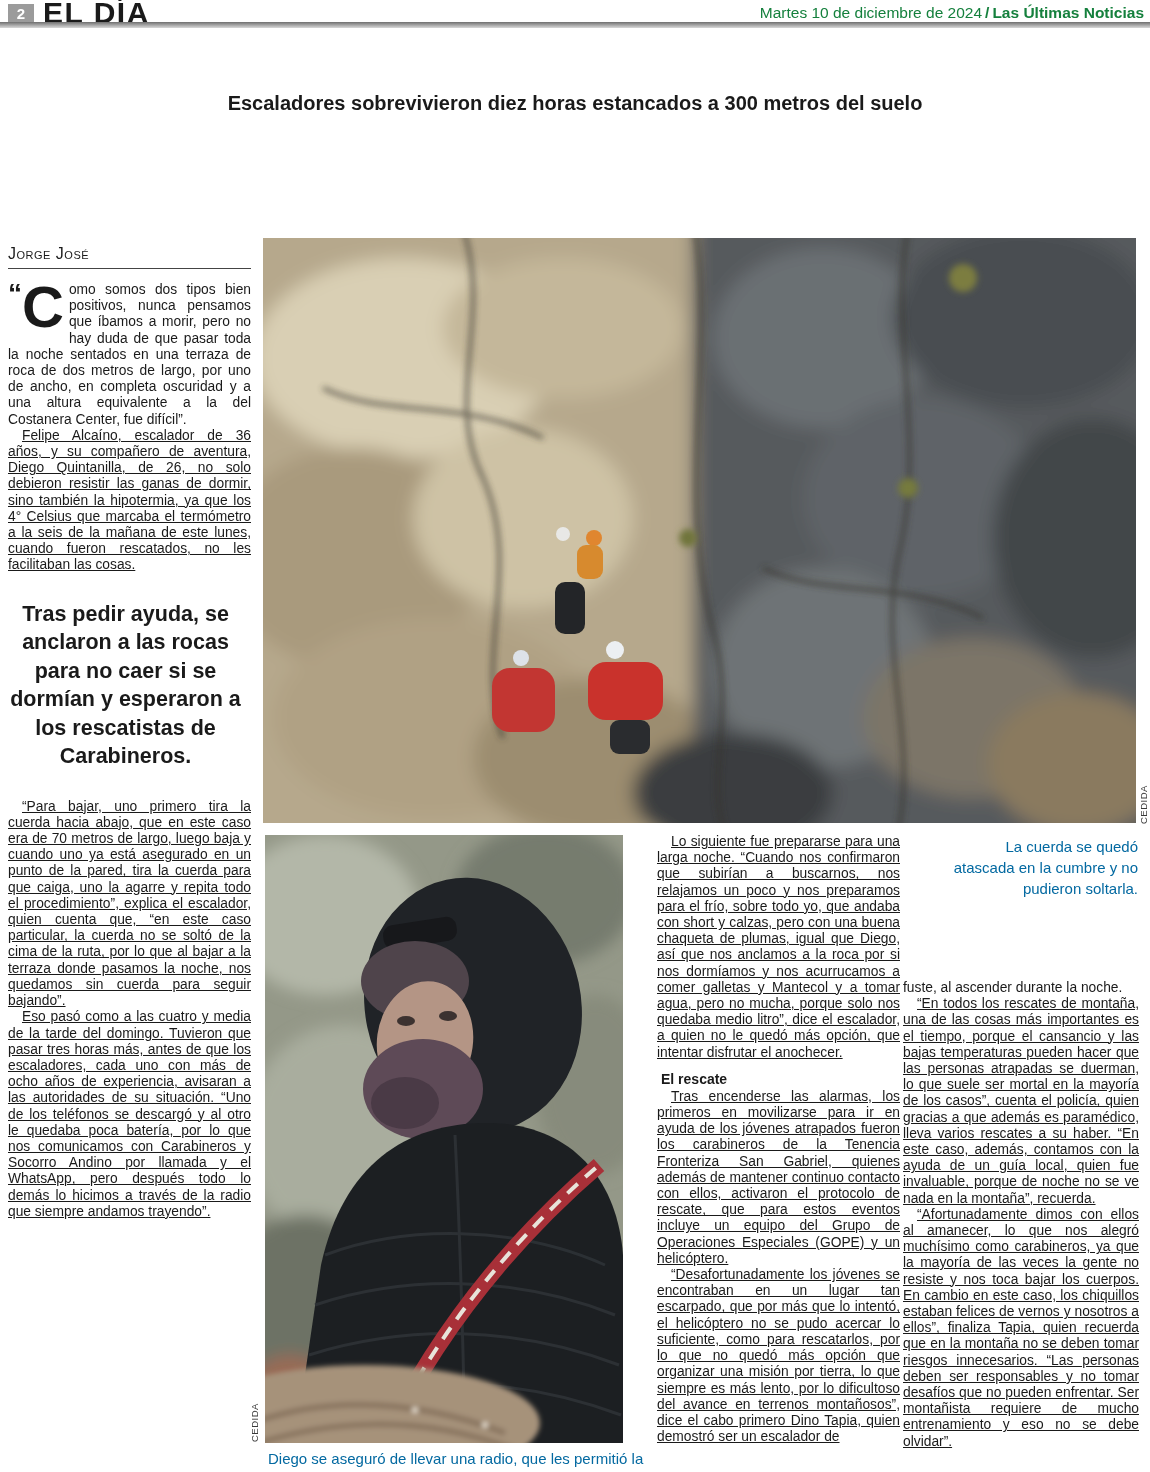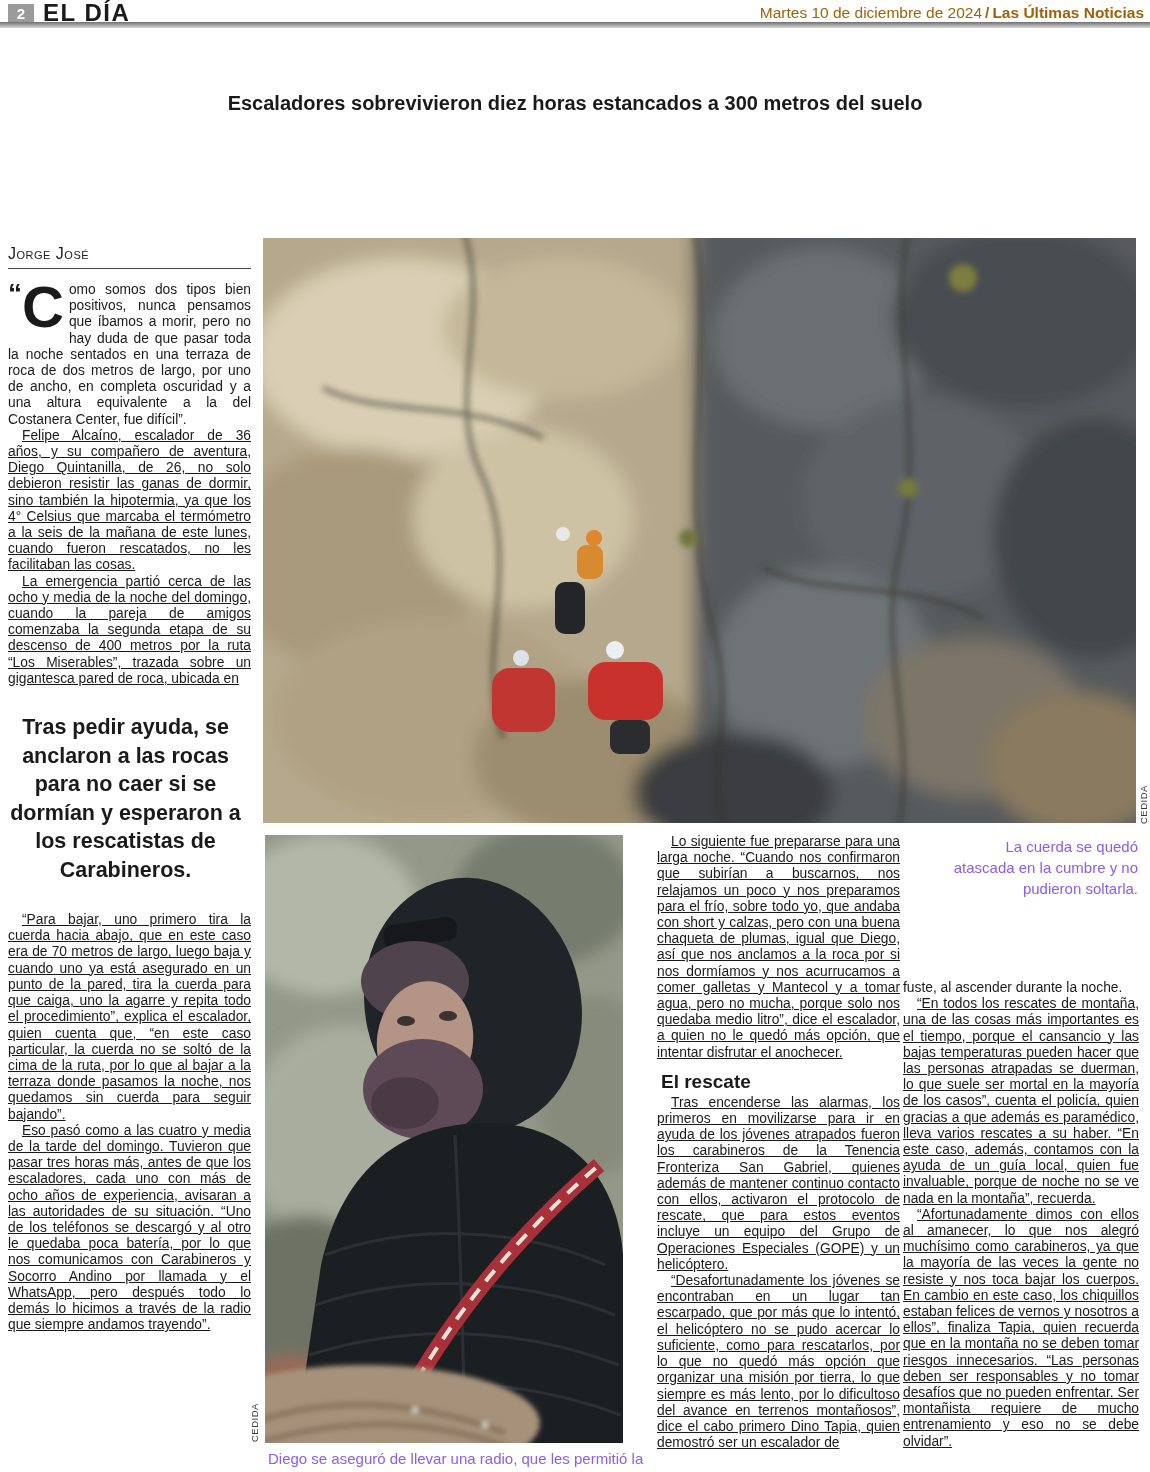--- a/index.html
+++ b/index.html
@@ -5,22 +5,22 @@
   html,body{margin:0;padding:0;background:#e9e9e9;}
   .page{
     position:relative;width:1150px;height:1472px;background:#ffffff;
     margin:0 auto;overflow:hidden;
     font-family:"Liberation Sans",sans-serif;color:#1a1a1a;
   }
   
   .hdr{position:absolute;top:3px;left:8px;right:6px;display:flex;align-items:center;}
   .pagenum{width:26px;height:19px;background:#9b9b9b;color:#fff;font-weight:bold;
     font-size:15px;text-align:center;line-height:19px;flex:0 0 auto;}
-  .masthead{font-size:24px;font-weight:800;letter-spacing:1.5px;margin-left:9px;line-height:20px;}
-  .dateline{margin-left:auto;font-size:15.5px;color:#a16207;white-space:nowrap;}
+  .masthead{font-size:30px;font-weight:800;letter-spacing:1.5px;margin-left:9px;line-height:20px;}
+  .dateline{margin-left:auto;font-size:15.5px;color:#15803d;white-space:nowrap;}
   .dateline .sep{font-weight:bold;padding:0 3px;}
   .dateline .paper{font-weight:bold;}
   .hdr-rule{position:absolute;top:22px;left:0;width:1150px;height:6px;
     background:linear-gradient(#6f6f6f,#d9d9d9);}
   
   .kicker{position:absolute;top:44px;left:0;width:100%;text-align:center;
     font-size:20px;font-weight:bold;margin-top:48px;}
   .headline{position:absolute;top:78px;left:0;width:100%;margin:0;text-align:center;
     font-weight:800;line-height:70px;}
   .headline .hl{display:inline-block;font-size:68px;transform:scaleX(.85);
@@ -34,31 +34,31 @@
   .col p{margin:0;font-size:13.8px;line-height:16.2px;}
   .col p.indent{text-indent:14px;text-decoration:underline;}
   .col-left{left:8px;top:282px;width:243px;}
   .col-mid{left:657px;top:834px;width:243px;}
   .col-right{left:903px;top:980px;width:236px;}
   .dropcap{float:left;margin:3px 5px 0 0;font-weight:bold;}
   .dc-quote{font-size:28px;line-height:18px;vertical-align:top;}
   .dc-letter{font-size:58px;line-height:44px;}
   .pull-quote{margin:26px 8px 28px 0;font-size:21.5px;line-height:28.5px;
     font-weight:bold;text-align:center;}
-  .subhead{margin:10px 0 2px 4px;font-size:19px;font-weight:800;text-align:left;}
+  .subhead{margin:10px 0 2px 4px;font-size:14px;font-weight:800;text-align:left;}
   
   .photo{position:absolute;overflow:hidden;background:#888;}
   .photo svg{display:block;width:100%;height:100%;}
   .photo1{left:263px;top:238px;width:873px;height:585px;}
   .photo2{left:265px;top:835px;width:358px;height:608px;}
   .credit{position:absolute;font-size:9.5px;color:#3a3a3a;letter-spacing:.5px;
     writing-mode:vertical-rl;transform:rotate(180deg);}
   .credit1{left:1138px;top:758px;height:66px;}
   .credit2{left:249px;top:1376px;height:66px;}
-  .caption{position:absolute;font-size:15px;line-height:21px;color:#8b5cf6;}
+  .caption{position:absolute;font-size:15px;line-height:21px;color:#0369a1;}
   .caption1{left:948px;top:836px;width:190px;text-align:right;}
   .caption2{left:268px;top:1448px;width:376px;text-align:left;}
 </style>
 </head>
 <body>
 
 <div class="page">
 
   <div class="hdr">
     <div class="pagenum">2</div>
@@ -67,21 +67,20 @@
   </div>
   <div class="hdr-rule"></div>
 
   <div class="kicker">Escaladores sobrevivieron diez horas estancados a 300 metros del suelo</div>
 
   <div class="byline">Jorge José</div>
 
   <div class="col col-left">
     <p><span class="dropcap"><span class="dc-quote">“</span><span class="dc-letter">C</span></span><span>omo somos dos tipos bien positivos, nunca pensamos que íbamos a morir, pero no hay duda de que pasar toda la noche sentados en una terraza de roca de dos metros de largo, por uno de ancho, en completa oscuridad y a una altura equivalente a la del Costanera Center, fue difícil”.</span></p>
     <p class="indent">Felipe Alcaíno, escalador de 36 años, y su compañero de aventura, Diego Quintanilla, de 26, no solo debieron resistir las ganas de dormir, sino también la hipotermia, ya que los 4° Celsius que marcaba el termómetro a la seis de la mañana de este lunes, cuando fueron rescatados, no les facilitaban las cosas.</p>
-    <p class="indent">La emergencia partió cerca de las ocho y media de la noche del domingo, cuando la pareja de amigos comenzaba la segunda etapa de su descenso de 400 metros por la ruta “Los Miserables”, trazada sobre un gigantesca pared de roca, ubicada en</p>
     <div class="pull-quote">Tras pedir ayuda, se anclaron a las rocas para no caer si se dormían y esperaron a los rescatistas de Carabineros.</div>
     <p class="indent">“Para bajar, uno primero tira la cuerda hacia abajo, que en este caso era de 70 metros de largo, luego baja y cuando uno ya está asegurado en un punto de la pared, tira la cuerda para que caiga, uno la agarre y repita todo el procedimiento”, explica el escalador, quien cuenta que, “en este caso particular, la cuerda no se soltó de la cima de la ruta, por lo que al bajar a la terraza donde pasamos la noche, nos quedamos sin cuerda para seguir bajando”.</p>
     <p class="indent">Eso pasó como a las cuatro y media de la tarde del domingo. Tuvieron que pasar tres horas más, antes de que los escaladores, cada uno con más de ocho años de experiencia, avisaran a las autoridades de su situación. “Uno de los teléfonos se descargó y al otro le quedaba poca batería, por lo que nos comunicamos con Carabineros y Socorro Andino por llamada y el  WhatsApp, pero después todo lo demás lo hicimos a través de la radio que siempre andamos trayendo”.</p>
   </div>
 
   <figure class="photo photo1" style="margin:0;">
     <svg viewBox="0 0 873 585" preserveAspectRatio="none">
       <defs>
         <filter id="bl7" x="-20%" y="-20%" width="140%" height="140%">
             <feGaussianBlur stdDeviation="9"></feGaussianBlur>

